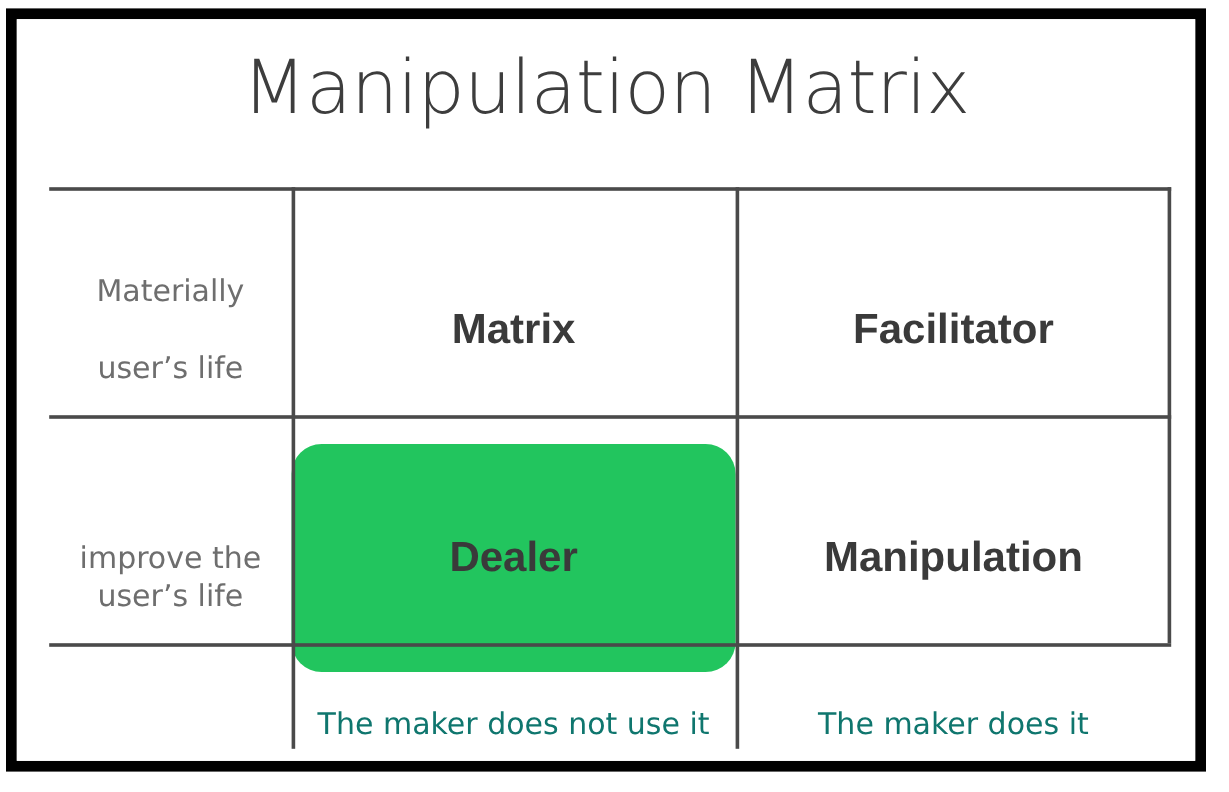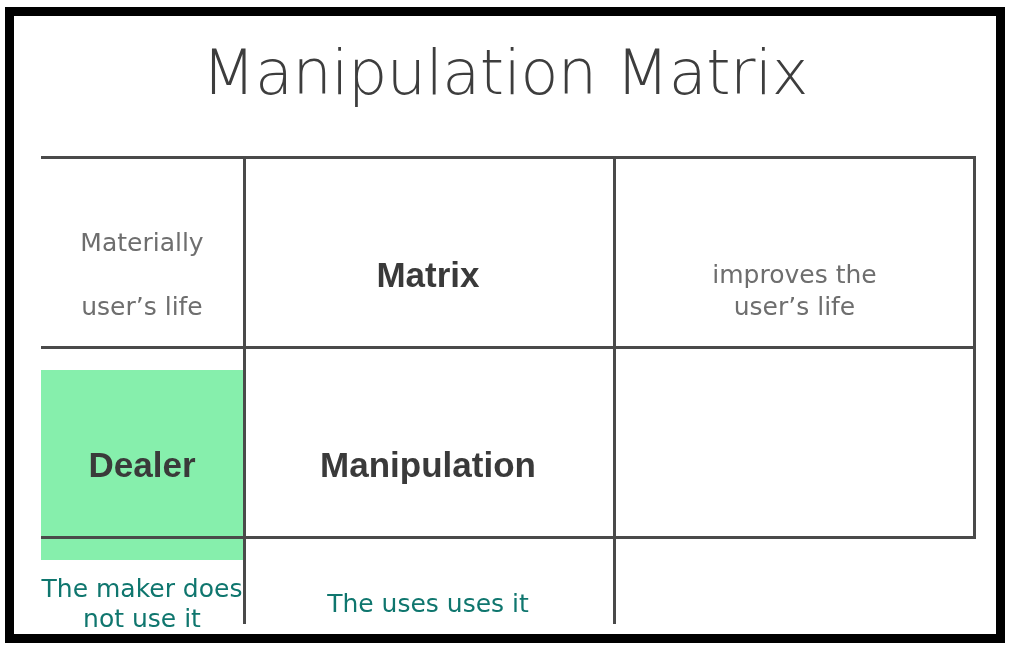--- a/index.html
+++ b/index.html
@@ -100,21 +100,22 @@
   .col-label {
     font-size: 25px;
     font-weight: 400;
     color: #0f766e;
     font-family: "DejaVu Sans", sans-serif;
     line-height: 1.2;
   }
 
   
   .cell.shaded {
-    background: #86efac;
+    background: #22c55e;
+    border-radius: 25px;
   }
 
   
   .hline {
     position: absolute;
     height: 3px;
     background: #4a4a4a;
     left: 0;
   }
   .vline {
@@ -149,45 +150,48 @@
             <span>Materially</span><br>
             <br>
             <span>user’s life</span>
           </div>
         </div>
 
         <div class="cell">
           <span class="quadrant">Matrix</span>
         </div>
 
+        <div class="cell">
+          <span class="quadrant">Facilitator</span>
+        </div>
 
         <div class="cell">
           <div class="row-label">
             <br>
-            <span>improves the</span><br>
+            <span>improve the</span><br>
             <span>user’s life</span>
           </div>
         </div>
 
         <div class="cell shaded">
           <span class="quadrant">Dealer</span>
         </div>
 
         <div class="cell">
           <span class="quadrant">Manipulation</span>
         </div>
 
         <div class="cell"></div>
 
         <div class="cell">
           <span class="col-label">The maker does not use it</span>
         </div>
 
         <div class="cell">
-          <span class="col-label">The uses uses it</span>
+          <span class="col-label">The maker does it</span>
         </div>
 
       </div>
 
       <div class="hline" id="hline-top"></div>
       <div class="hline" id="hline-mid"></div>
       <div class="hline" id="hline-bottom"></div>
       <div class="vline" id="vline-1"></div>
       <div class="vline" id="vline-2"></div>
       <div class="vline" id="vline-3"></div>

